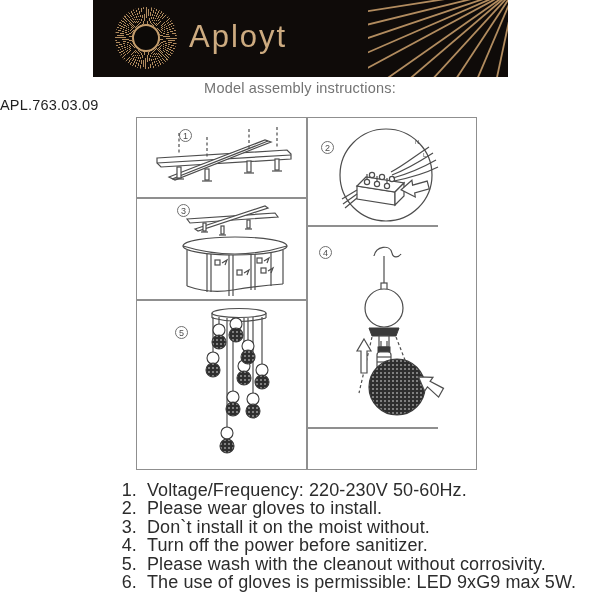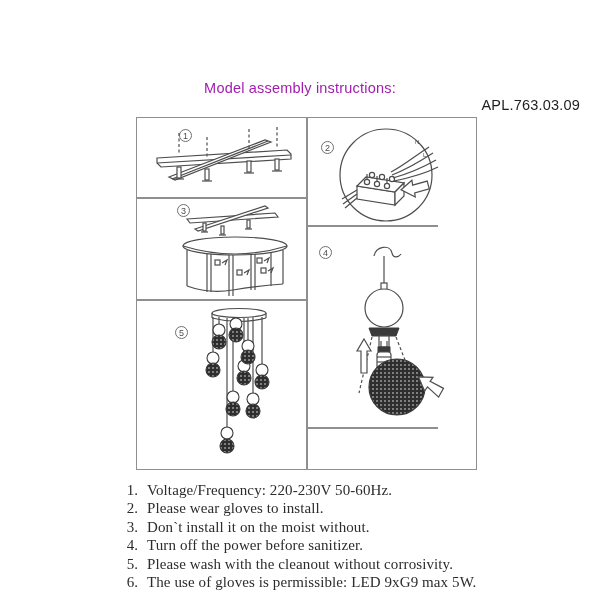--- a/index.html
+++ b/index.html
@@ -10,22 +10,22 @@
   .banner{position:absolute;left:93px;top:0;width:415px;height:77px;background:#0f0b09;overflow:hidden;}
   .starburst{position:absolute;left:22px;top:7px;width:62px;height:62px;border-radius:50%;
              background:repeating-conic-gradient(#b28c5f 0deg 1.4deg, rgba(15,11,9,0) 1.4deg 5deg);}
   .starburst::after{content:"";position:absolute;inset:17px;background:#0c0907;border:2px solid #c39c6c;
              border-radius:50%;box-sizing:border-box;}
   .brand{position:absolute;left:96px;top:18px;font-size:31px;font-weight:300;letter-spacing:2px;
          color:#cdab80;line-height:38px;}
   .rays{position:absolute;right:0;top:0;}
 
   
-  .title1{position:absolute;left:0;top:80px;width:600px;text-align:center;font-size:14.5px;color:#a21caf;letter-spacing:.2px;}
-  .title2{position:absolute;left:0;top:97px;width:580px;text-align:right;font-size:14.5px;color:#1f1f1f;letter-spacing:.2px;}
+  .title1{position:absolute;left:0;top:80px;width:600px;text-align:center;font-size:14.5px;color:#737373;letter-spacing:.2px;}
+  .title2{position:absolute;left:0;top:97px;width:580px;text-align:left;font-size:14.5px;color:#1f1f1f;letter-spacing:.2px;}
 
   
   .diagram{position:absolute;left:136px;top:117px;width:341px;height:353px;border:1.5px solid #8f8f8f;box-sizing:border-box;}
   .divider{position:absolute;background:#8f8f8f;}
   .div-v{left:169px;top:0;width:1.5px;height:100%;}
   .div-h1{left:0;top:79px;width:169px;height:1.5px;}
   .div-h2{left:0;top:181px;width:169px;height:1.5px;}
   .div-h3{left:169px;top:107px;width:132px;height:1.5px;}
   .div-h4{left:169px;top:309px;width:132px;height:1.5px;}
 
@@ -39,28 +39,47 @@
   .art4{left:190px;top:125px;} .art5{left:30px;top:184px;}
   svg{display:block;}
   .ln{stroke:#4d4d4d;fill:none;stroke-width:1.2;}
   .lnf{stroke:#4d4d4d;fill:#ffffff;stroke-width:1.2;}
   .dk{stroke:#3a3a3a;fill:#3a3a3a;}
   .dash{stroke-dasharray:3,2.5;}
   .wlbl{font-size:6px;fill:#4d4d4d;font-family:"Liberation Sans",sans-serif;}
 
   
   .instructions{position:absolute;left:118px;top:481px;margin:0;padding-left:24px;
-                font-size:15px;line-height:18.4px;color:#2c2c2c;letter-spacing:.1px;font-family:Liberation Serif, serif;}
+                font-size:18px;line-height:18.4px;color:#2c2c2c;letter-spacing:.1px;}
   .instructions li{padding-left:5px;}
 </style>
 </head>
 <body>
 
 <div class="page">
 
+  <div class="banner">
+    <div class="starburst"></div>
+    <div class="brand">Aployt</div>
+    <svg class="rays" width="140" height="77" viewBox="0 0 140 77">
+      <g stroke="#b28c5f" stroke-width="1.8" fill="none">
+        <line x1="148" y1="-12" x2="-6" y2="12"></line>
+        <line x1="148" y1="-12" x2="-6" y2="26"></line>
+        <line x1="148" y1="-12" x2="-6" y2="40"></line>
+        <line x1="148" y1="-12" x2="-6" y2="55"></line>
+        <line x1="148" y1="-12" x2="-6" y2="71"></line>
+        <line x1="148" y1="-12" x2="14" y2="82"></line>
+        <line x1="148" y1="-12" x2="38" y2="82"></line>
+        <line x1="148" y1="-12" x2="62" y2="82"></line>
+        <line x1="148" y1="-12" x2="86" y2="82"></line>
+        <line x1="148" y1="-12" x2="108" y2="82"></line>
+        <line x1="148" y1="-12" x2="128" y2="82"></line>
+      </g>
+    </svg>
+  </div>
 
   <div class="title1">Model assembly instructions:</div>
   <div class="title2">APL.763.03.09</div>
 
   <div class="diagram">
     <div class="divider div-v"></div>
     <div class="divider div-h1"></div>
     <div class="divider div-h2"></div>
     <div class="divider div-h3"></div>
     <div class="divider div-h4"></div>

